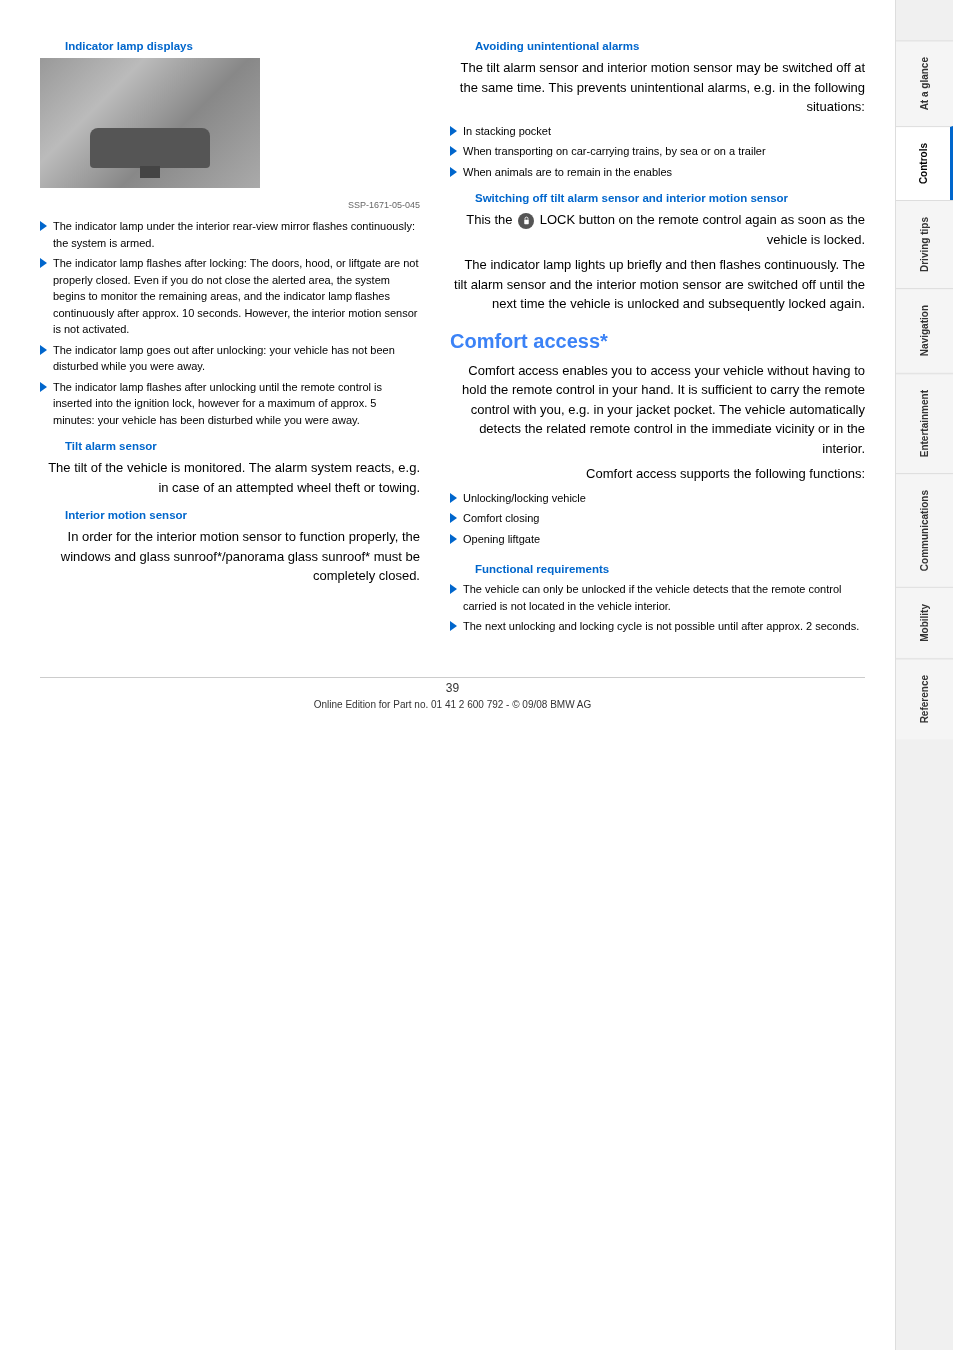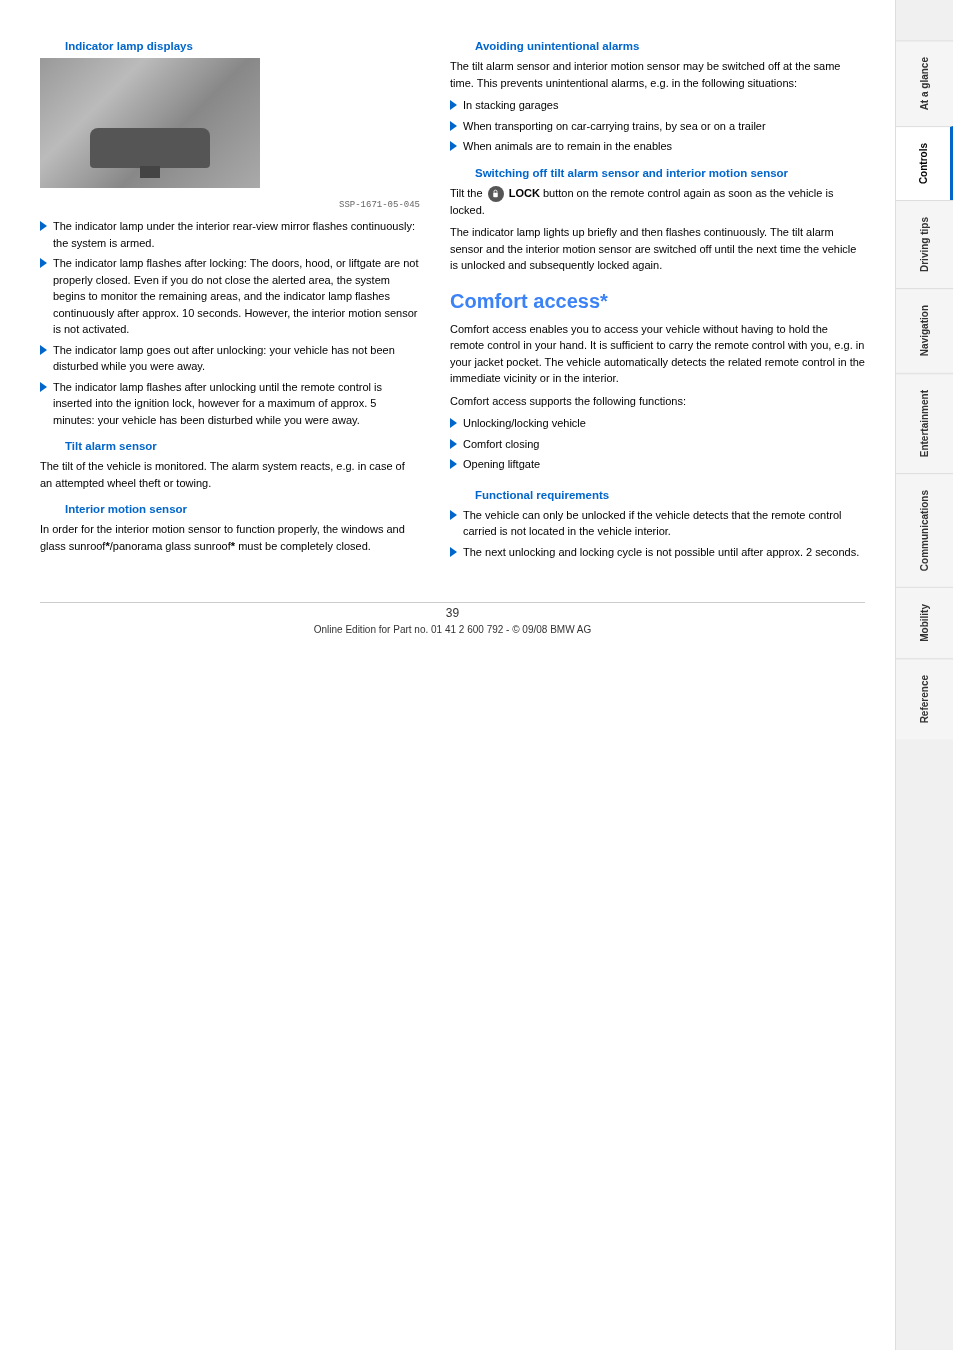--- a/index.html
+++ b/index.html
@@ -54,24 +54,25 @@
     .big-heading {
       color: #3b82f6;
       font-weight: bold;
       font-size: 20px;
       margin-bottom: 8px;
       margin-top: 16px;
     }
 
     
     p {
-      font-size: 11px;
+      font-size: 13px;
       line-height: 1.5;
       margin-bottom: 6px;
       color: #000;
+      text-align: right;
     }
 
     
     .bullet-list {
       list-style: none;
       margin: 4px 0 10px 0;
     }
 
     .bullet-list li {
       display: flex;
@@ -131,25 +132,24 @@
       height: 12px;
       background: #444;
     }
 
     
     .img-caption {
       font-size: 9px;
       color: #666;
       text-align: right;
       margin-bottom: 8px;
-      font-family: Liberation Mono, monospace;
-    }
-
-    
-    strong { font-weight: bold; }
+    }
+
+    
+    strong { font-weight: normal; }
 
     
     .lock-icon {
       display: inline-flex;
       align-items: center;
       justify-content: center;
       background: #555;
       border-radius: 50%;
       width: 16px;
       height: 16px;
@@ -272,37 +272,37 @@
       </div>
 
       <div class="col-right">
 
         <div class="section-gap">
           <div class="section-heading">Avoiding unintentional alarms</div>
           <p>The tilt alarm sensor and interior motion sensor may be switched off at the same time. This prevents unintentional alarms, e.g. in the following situations:</p>
           <ul class="bullet-list">
             <li>
               <span class="tri"></span>
-              <span>In stacking garages</span>
+              <span>In stacking pocket</span>
             </li>
             <li>
               <span class="tri"></span>
               <span>When transporting on car-carrying trains, by sea or on a trailer</span>
             </li>
             <li>
               <span class="tri"></span>
               <span>When animals are to remain in the enables</span>
             </li>
           </ul>
         </div>
 
         <div class="section-gap">
           <div class="section-heading">Switching off tilt alarm sensor and interior motion sensor</div>
           <p>
-            <span>Tilt the </span>
+            <span>This the </span>
             <span class="lock-icon">
               <svg viewBox="0 0 10 12" xmlns="http://www.w3.org/2000/svg">
                 <rect x="2" y="5" width="6" height="6" rx="1"></rect>
                 <path d="M3 5V3.5a2 2 0 0 1 4 0V5" stroke="white" stroke-width="1.2" fill="none"></path>
               </svg>
             </span>
             <strong>LOCK</strong>
             <span> button on the remote control again as soon as the vehicle is locked.</span>
           </p>
           <p>The indicator lamp lights up briefly and then flashes continuously. The tilt alarm sensor and the interior motion sensor are switched off until the next time the vehicle is unlocked and subsequently locked again.</p>

